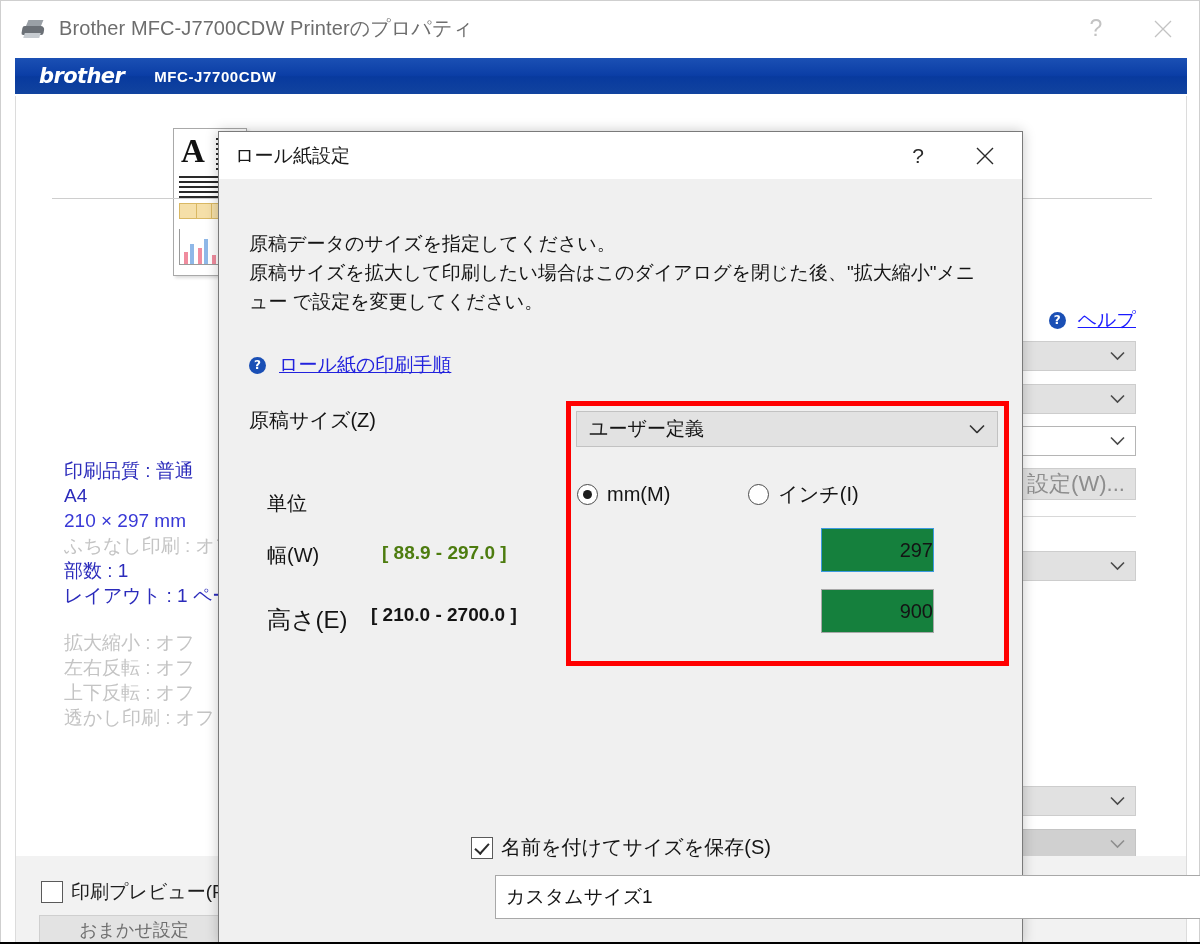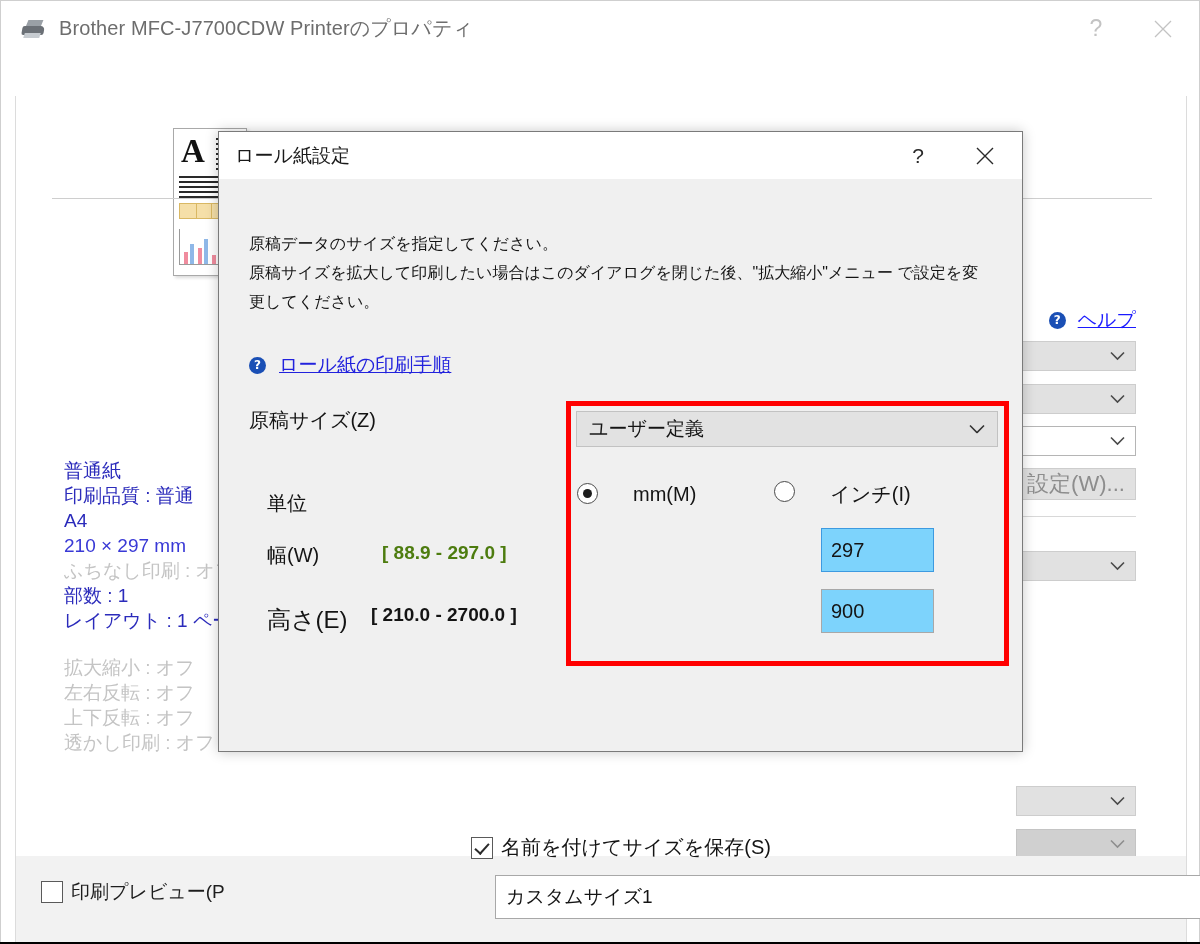--- a/index.html
+++ b/index.html
@@ -337,21 +337,21 @@
     color: #6f6f6f;
     font-size: 18px;
     white-space: nowrap;
     overflow: hidden;
   }
 
   
   .dialog {
     position: absolute;
     left: 218px; top: 131px;
-    width: 805px; height: 621px;
+    width: 805px; height: 813px;
     background: #f0f0f0;
     border: 1px solid #7a7a7a;
     box-sizing: border-box;
     box-shadow: 0 0 12px rgba(0,0,0,0.22);
     z-index: 20;
   }
   .dlg-titlebar {
     position: absolute;
     left: 0; top: 0;
     width: 100%; height: 47px;
@@ -385,21 +385,21 @@
   .dlg-body {
     position: absolute;
     left: 0; top: 47px;
     right: 0; bottom: 0;
     background: #f0f0f0;
   }
   .dlg-desc {
     position: absolute;
     left: 30px; top: 50px;
     width: 735px;
-    font-size: 16px;
+    font-size: 19px;
     line-height: 29px;
     color: #141414;
   }
   .dlg-link-row {
     position: absolute;
     left: 30px; top: 173px;
     display: flex;
     align-items: center;
   }
   .dlg-link {
@@ -484,22 +484,22 @@
   }
 
   .radio-row {
     position: absolute;
     left: 358px; top: 302px;
     display: flex;
     align-items: center;
   }
   .radio-item {
     display: flex;
-    white-space: nowrap;
-    gap: 26px;
+    align-items: center;
+    white-space: nowrap;
   }
   .radio-item + .radio-item { margin-left: 78px; }
   .radio-circle {
     width: 21px; height: 21px;
     border-radius: 50%;
     border: 1px solid #4a4a4a;
     background: #ffffff;
     box-sizing: border-box;
     position: relative;
     flex: none;
@@ -514,25 +514,26 @@
   }
   .radio-label {
     margin-left: 9px;
     font-size: 20px;
     color: #141414;
   }
 
   .num-input {
     position: absolute;
     width: 113px; height: 44px;
-    background: #7dd3fc;
+    background: #15803d;
     border: 1px solid #a8a8a8;
     box-sizing: border-box;
     display: flex;
     align-items: center;
+    justify-content: flex-end;
   }
   .num-input.focused { border: 1px solid #3d9ae0; }
   .num-input .val {
     margin-left: 9px;
     font-size: 20px;
     color: #141414;
   }
   .num-width { left: 602px; top: 349px; }
   .num-height { left: 602px; top: 410px; }
 
@@ -598,20 +599,24 @@
     <div class="main-titlebar-buttons">
       <div class="title-btn">?</div>
       <div class="title-btn close">
         <svg width="22" height="22" viewBox="0 0 22 22">
           <path d="M3 3 L19 19 M19 3 L3 19" stroke="#c3c3c3" stroke-width="1.3" fill="none"></path>
         </svg>
       </div>
     </div>
   </div>
 
+  <div class="brother-bar">
+    <span class="brother-logo">brother</span>
+    <span class="brother-model">MFC-J7700CDW</span>
+  </div>
 
   <div class="main-body">
     <div class="main-content-area">
 
       <div class="doc-preview">
         <div class="doc-letter">A</div>
         <div class="doc-lines-right">
           <i></i>
             <i></i>
             <i></i>
@@ -638,21 +643,20 @@
           <i style="left:18px;height:16px;background:#f08c9e"></i>
           <i style="left:24px;height:25px;background:#8fb8e8"></i>
           <i style="left:32px;height:9px;background:#f08c9e"></i>
           <i style="left:38px;height:30px;background:#8fb8e8"></i>
           <i style="left:46px;height:14px;background:#f08c9e"></i>
           <i style="left:52px;height:24px;background:#8fb8e8"></i>
         </div>
       </div>
 
       <div class="settings-summary">
-        <div>普通紙</div>
         <div>印刷品質 : 普通</div>
         <div>A4</div>
         <div class="dim">210 × 297 mm</div>
         <div class="off">ふちなし印刷 : オフ</div>
         <div>部数 : 1</div>
         <div>レイアウト : 1 ページ</div>
         <div class="gap"></div>
         <div class="off">拡大縮小 : オフ</div>
         <div class="off">左右反転 : オフ</div>
         <div class="off">上下反転 : オフ</div>
@@ -710,20 +714,21 @@
     </div>
 
     <div class="main-bottom"></div>
     <div class="main-bottom-sep"></div>
   </div>
 
   <div class="preview-check-row">
     <span class="win-checkbox"></span>
     <span class="preview-check-label">印刷プレビュー(P</span>
   </div>
+  <div class="omakase-button">おまかせ設定</div>
 </div>
 
 <div class="dialog">
 
   <div class="dlg-titlebar">
     <span class="dlg-title">ロール紙設定</span>
     <div class="dlg-title-buttons">
       <div class="dlg-title-btn">?</div>
       <div class="dlg-title-btn close">
         <svg width="22" height="22" viewBox="0 0 22 22">

